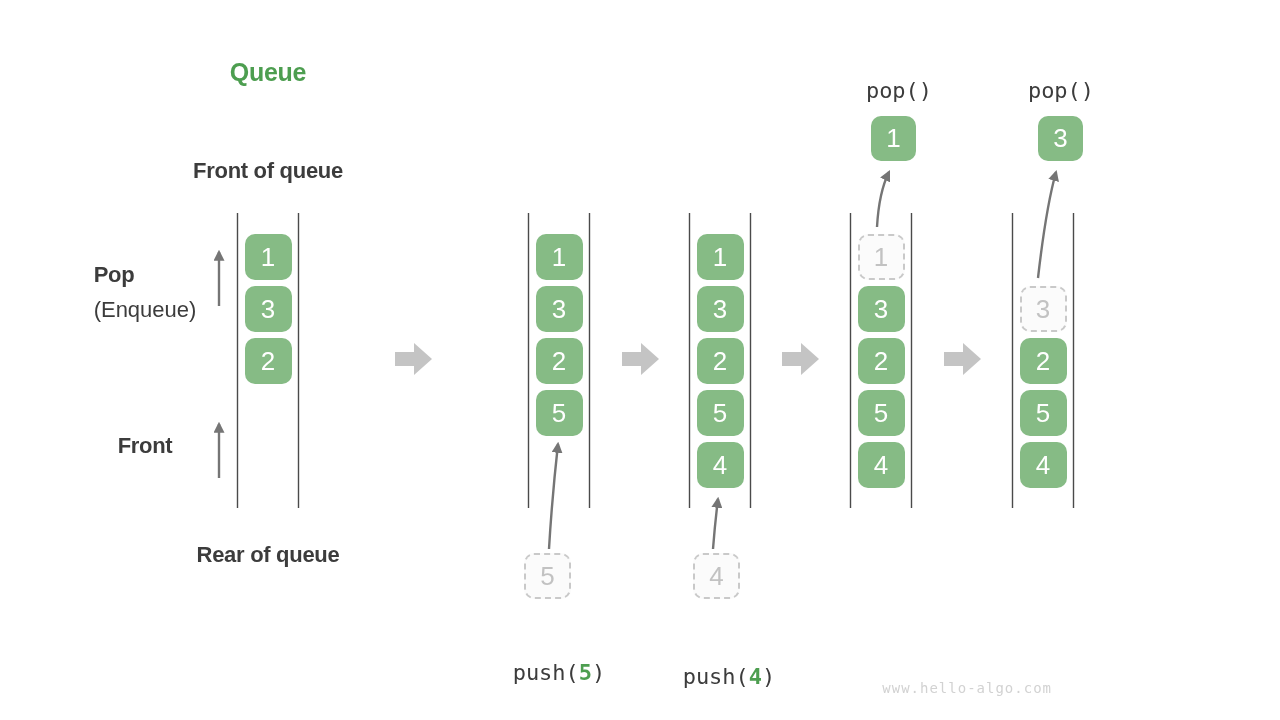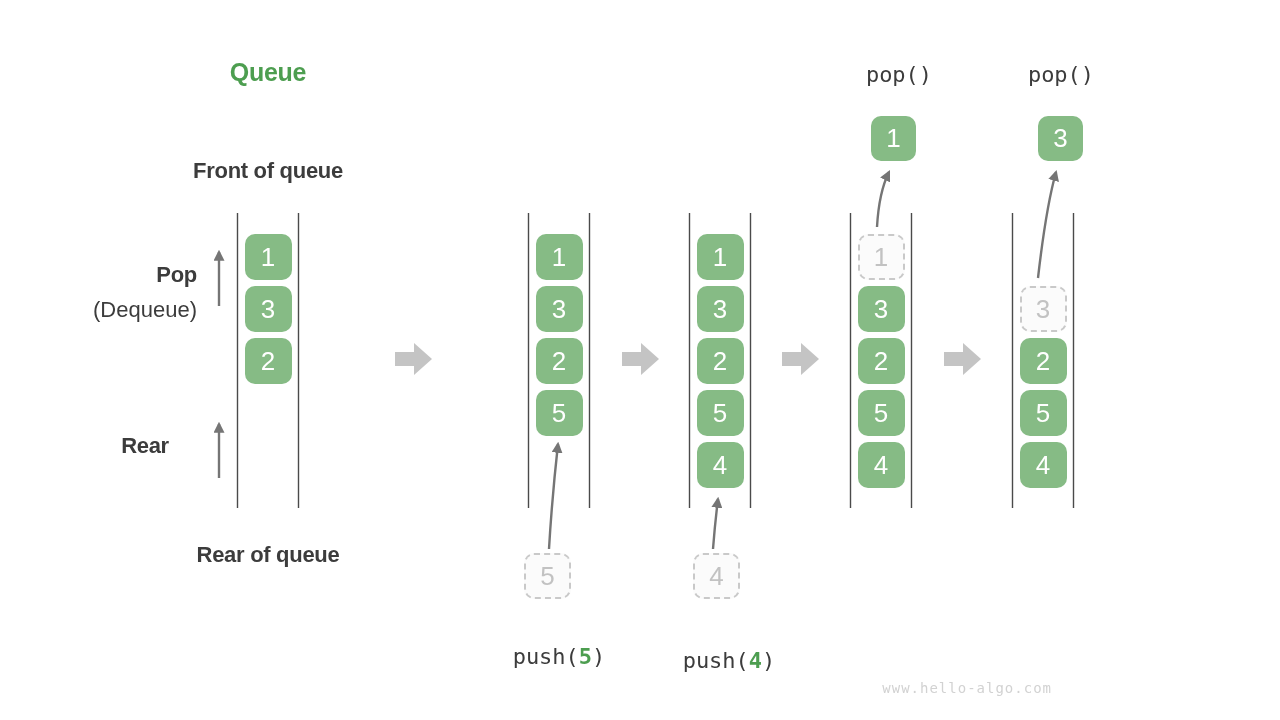--- a/index.html
+++ b/index.html
@@ -15,21 +15,21 @@
     white-space:nowrap;
   }
   .biglabel{
     position:absolute;transform:translateX(-50%);font-size:22px;font-weight:bold;
     letter-spacing:-0.3px;color:var(--text-dark,#3a3a3a);white-space:nowrap;
   }
   .front{left:268px;top:158px;}
   .rear{left:268px;top:542px;}
 
   .sideblock{
-    position:absolute;transform:translateX(-50%);text-align:right;font-size:22px;
+    position:absolute;transform:translateX(-50%);text-align:left;font-size:22px;
     color:var(--text-dark,#3a3a3a);white-space:nowrap;
   }
   .side-pop{left:145px;top:257px;line-height:35px;}
   .side-push{left:145px;top:427px;line-height:37px;}
   .sideblock .b{font-weight:bold;letter-spacing:-0.3px;}
 
   .cell{
     position:absolute;width:47px;height:46px;border-radius:10px;
     display:flex;align-items:center;justify-content:center;
     font-size:26px;font-weight:500;box-sizing:border-box;
@@ -41,21 +41,21 @@
     color:var(--dashed-text,#c2c2c2);font-weight:400;
   }
   .popped0{left:871px;top:116px;width:45px;height:45px;}
   .popped1{left:1038px;top:116px;width:45px;height:45px;}
   .pend0{left:524px;top:553px;}
   .pend1{left:693px;top:553px;}
 
   .oplabel{
     position:absolute;transform:translateX(-50%);
     font-family:"DejaVu Sans Mono","Liberation Mono",monospace;
-    font-size:22px;color:var(--text-dark,#3a3a3a);white-space:nowrap;
+    font-size:22px;color:var(--text-dark,#3a3a3a);white-space:nowrap;margin-top:16px;
   }
   .poplab0{left:899px;top:62px;}
   .poplab1{left:1061px;top:62px;}
   .pushlab0{left:559px;top:644px;}
   .pushlab1{left:729px;top:648px;}
   .oplabel .arg{color:var(--accent-green,#4d9e50);font-weight:bold;}
 
   .watermark{
     position:absolute;right:40px;top:680px;
     font-family:"DejaVu Sans Mono","Liberation Mono",monospace;
@@ -101,24 +101,24 @@
       </g>
   </svg>
 
   <div class="title">Queue</div>
 
   <div class="biglabel rear">Rear of queue</div>
   <div class="biglabel front">Front of queue</div>
 
   <div class="sideblock side-pop">
     <div class="b">Pop</div>
-    <div class="r">(Dequeue)</div>
+    <div class="r">(Enqueue)</div>
   </div>
   <div class="sideblock side-push">
-    <div class="b">Rear</div>
+    <div class="b">Front</div>
   </div>
 
   <div class="oplabel poplab0">pop()</div>
   <div class="oplabel poplab1">pop()</div>
 
   <div class="cell filled popped0">1</div>
   <div class="cell filled popped1">3</div>
 
   <div class="cell dashed pend0">5</div>
   <div class="cell dashed pend1">4</div>

